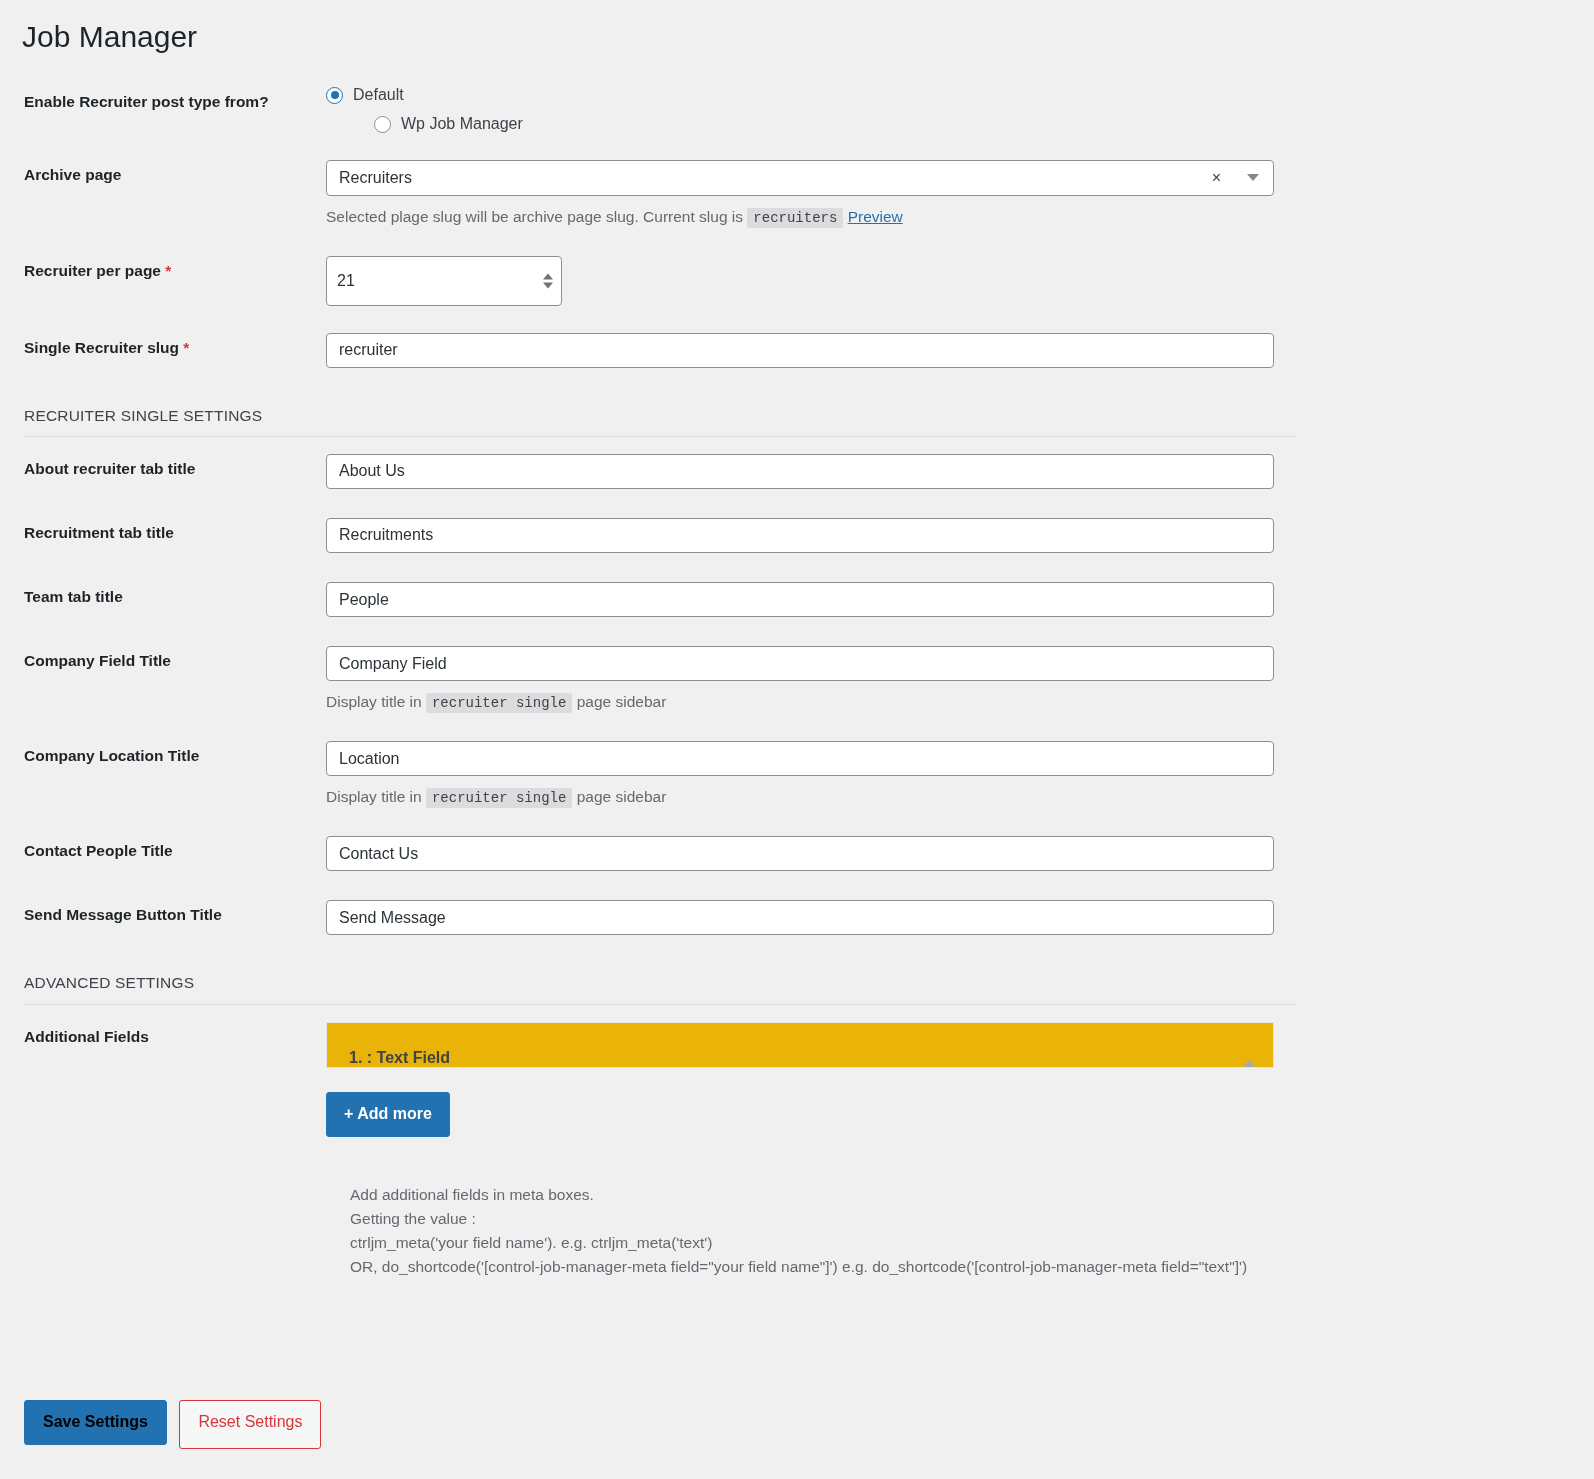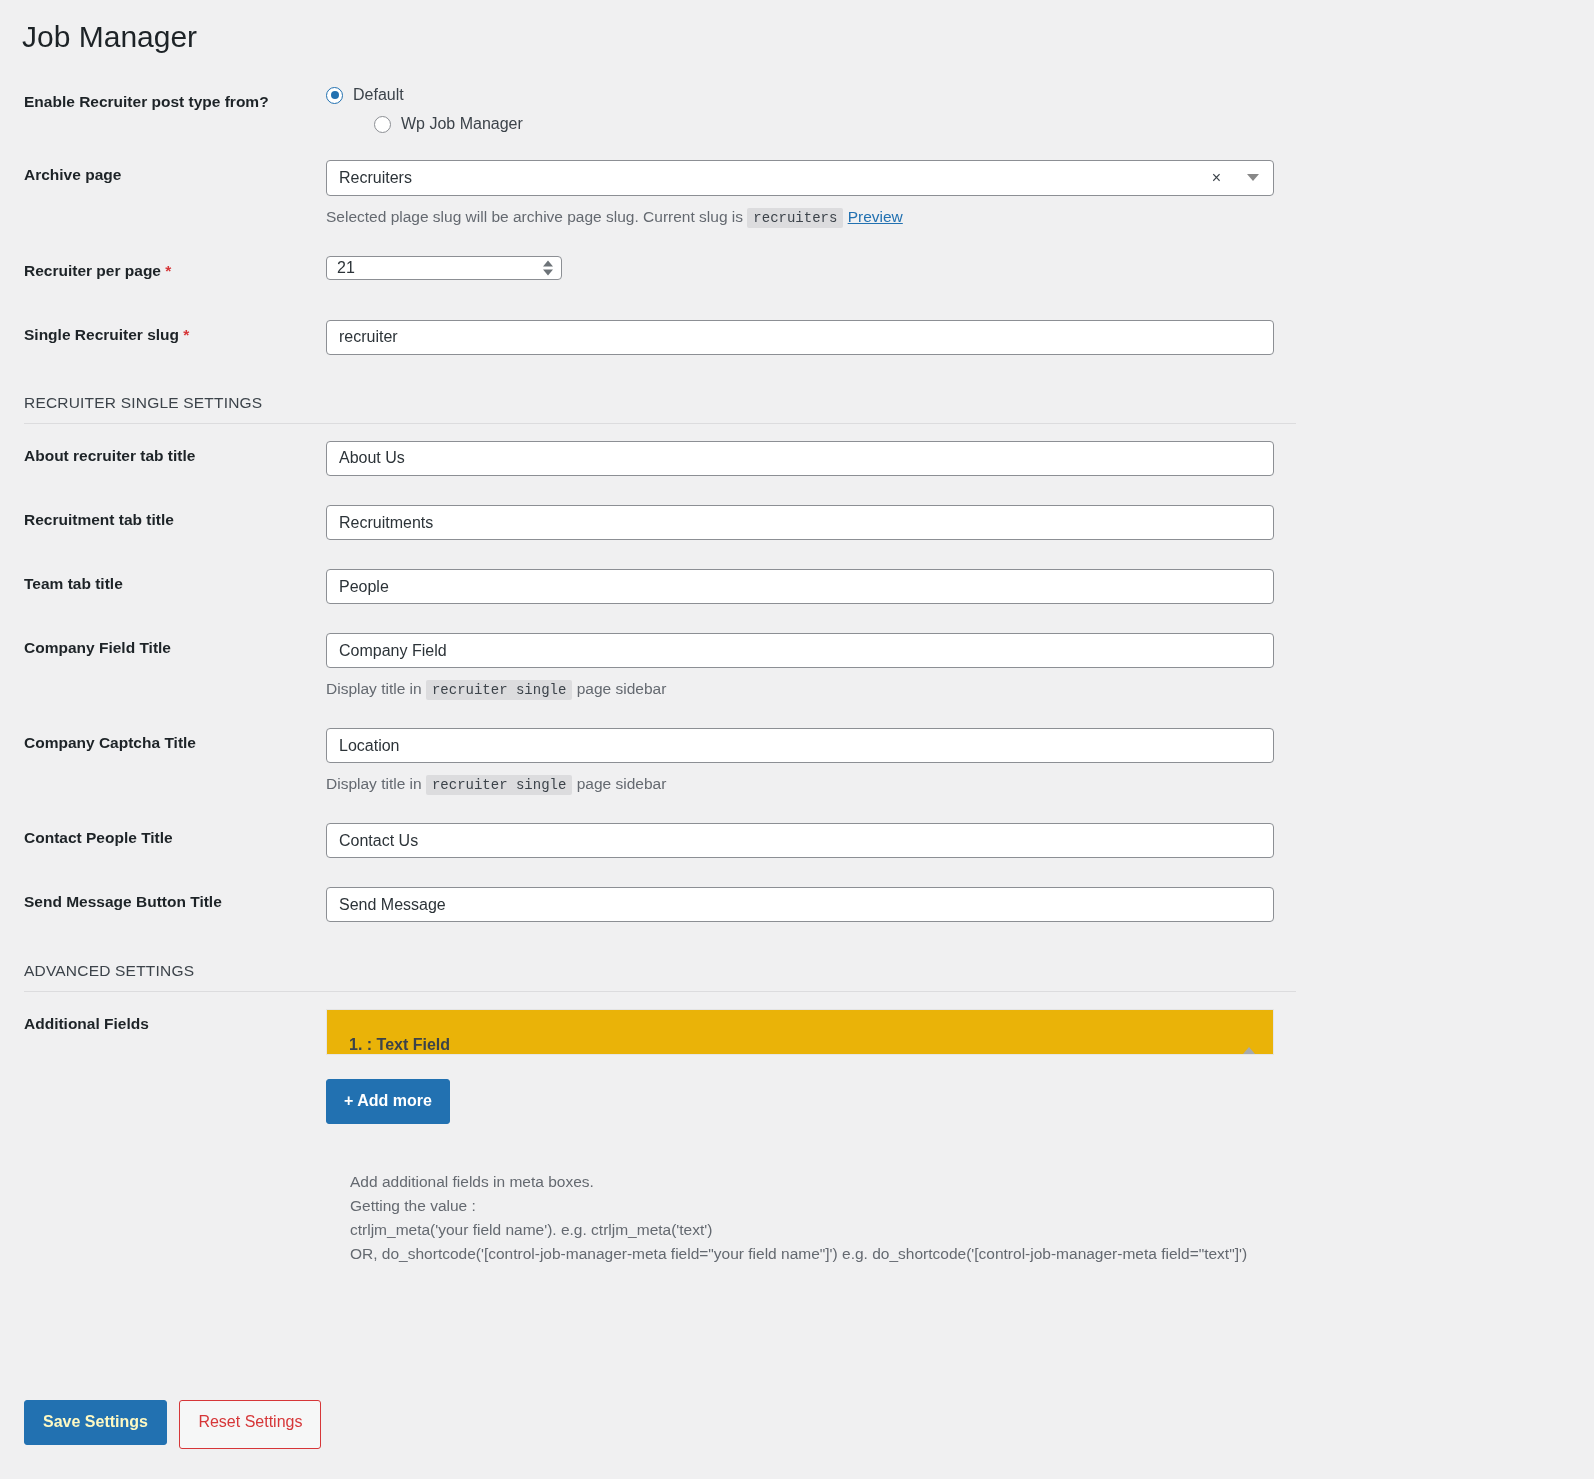--- a/index.html
+++ b/index.html
@@ -131,21 +131,21 @@
     font-size: 16px;
     font-family: "Liberation Sans", sans-serif;
     color: #2c3338;
     background: #fff;
     border: 1px solid #8c8f94;
     border-radius: 4px;
     outline: none;
   }
   .number-input {
     width: 236px;
-    height: 24px;
+    height: 50px;
     padding: 4px 10px;
     font-size: 16px;
     font-family: "Liberation Sans", sans-serif;
     color: #2c3338;
     background: #fff;
     border: 1px solid #8c8f94;
     border-radius: 4px;
     outline: none;
   }
   .number-wrap { position: relative; width: 236px; }
@@ -283,21 +283,21 @@
     font-family: "Liberation Sans", sans-serif;
     font-size: 16px;
     line-height: 1;
     border-radius: 3px;
     cursor: pointer;
     text-decoration: none;
   }
   .btn-primary {
     background: #2271b1;
     border: 1px solid #2271b1;
-    color: #fef9c3;
+    color: #000000;
     padding: 13px 18px 14px 18px;
     font-weight: 600;
   }
   .btn-add {
     background: #2271b1;
     border: 1px solid #2271b1;
     color: #fff;
     padding: 13px 17px 14px 17px;
     font-weight: 600;
     margin-top: 24px;
@@ -423,21 +423,21 @@
         <td>
           <input class="text-input" type="text" value="Company Field" style="">
           <p class="description">
             <span>Display title in</span>
             <code>recruiter single</code>
             <span>page sidebar</span>
           </p>
         </td>
       </tr>
       <tr>
-        <th>Company Captcha Title</th>
+        <th>Company Location Title</th>
         <td>
           <input class="text-input" type="text" value="Location" style="">
           <p class="description">
             <span>Display title in</span>
             <code>recruiter single</code>
             <span>page sidebar</span>
           </p>
         </td>
       </tr>
       <tr>

